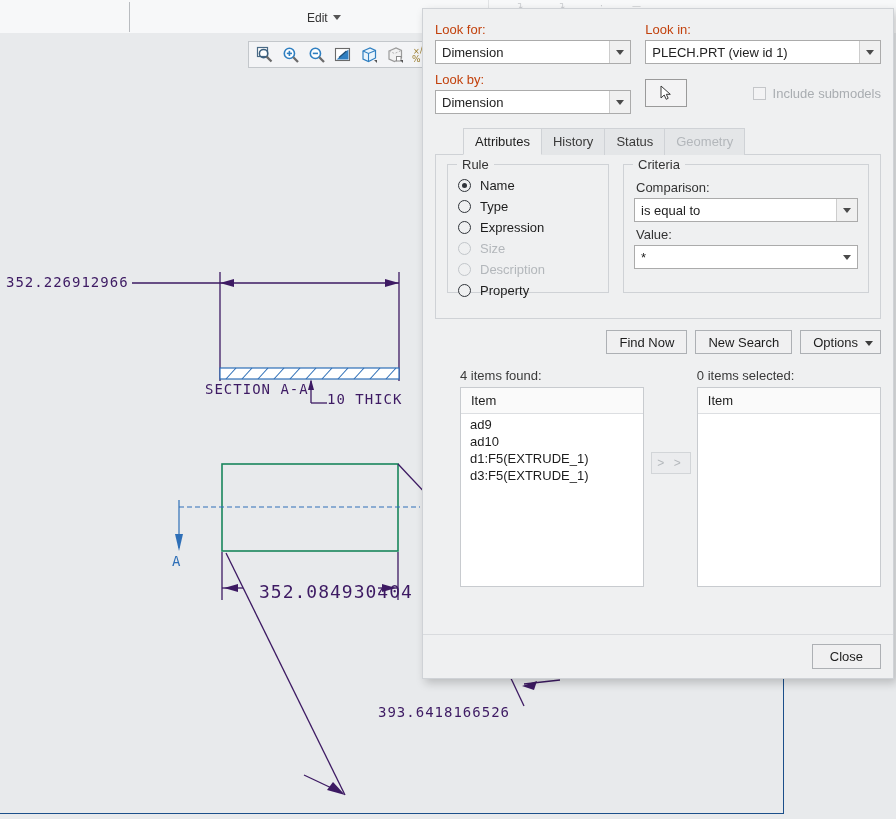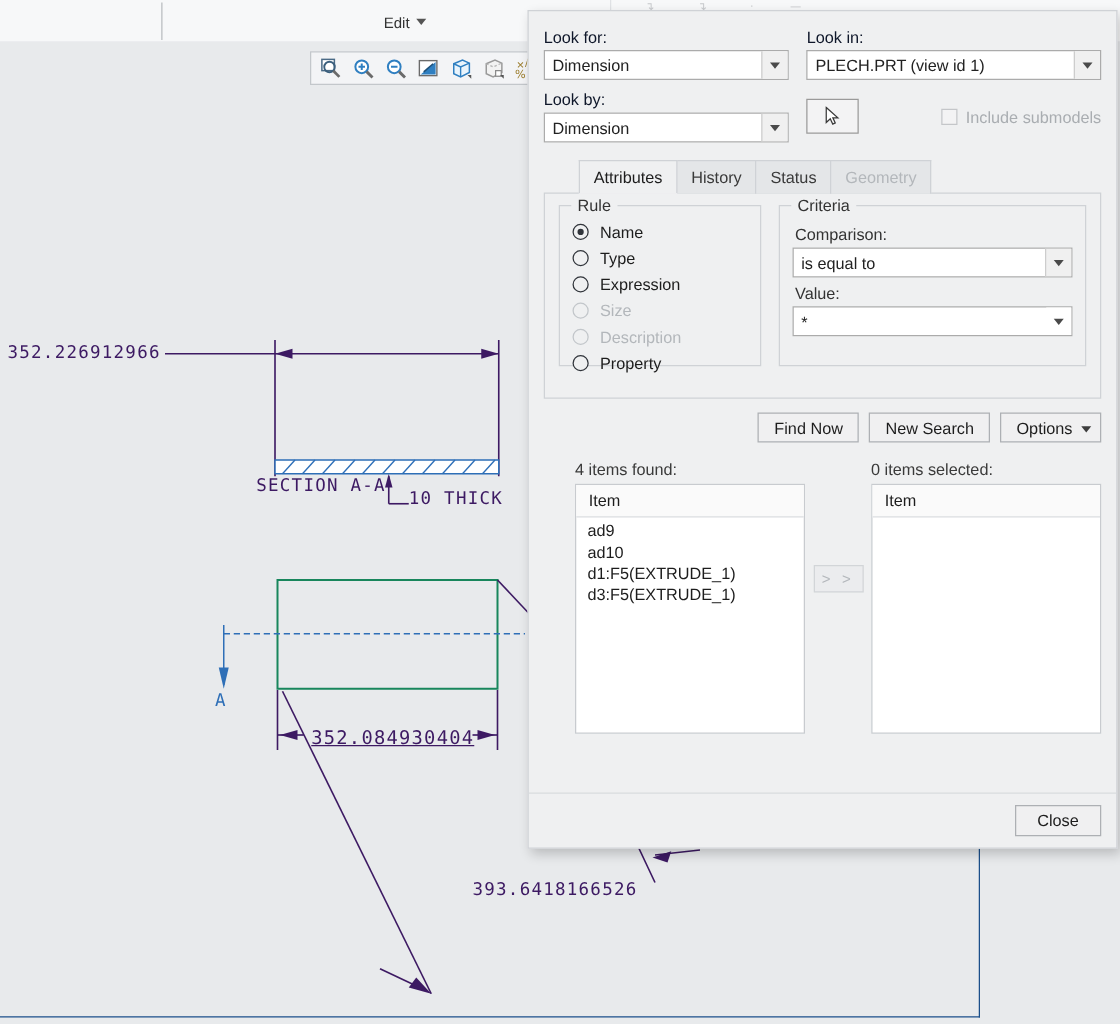--- a/index.html
+++ b/index.html
@@ -38,21 +38,21 @@
   }
   .dlg-title{height:26px;background:#e0e1e3;display:flex;align-items:center;justify-content:center;position:relative;}
   .dlg-title-text{font-size:13px;color:#6e7479;}
   .dlg-close{position:absolute;right:8px;top:4px;width:20px;height:18px;display:flex;align-items:center;justify-content:center;color:#8b9096;font-size:14px;font-weight:bold;cursor:pointer;}
 
   .dlg-body{padding:13px 12px 0 12px;}
 
   .row{display:flex;}
   .col-l{width:200px;}
   .col-r{width:240px;margin-left:14px;}
-  .fld-label{font-size:13px;color:#0f172a;margin-bottom:3px;}
+  .fld-label{font-size:13px;color:#c2410c;margin-bottom:3px;}
 
   .combo{position:relative;height:24px;background:#fff;border:1px solid #ababab;box-sizing:border-box;display:flex;align-items:center;}
   .combo .val{padding-left:6px;font-size:13px;color:#222;flex:1;overflow:hidden;white-space:nowrap;}
   .combo .arrowbox{width:20px;height:22px;border-left:1px solid #cdcdcd;background:#f0f0f0;display:flex;align-items:center;justify-content:center;}
   .combo .arrowbox i{border-left:4px solid transparent;border-right:4px solid transparent;border-top:5px solid #4a4a4a;display:block;}
   .combo.plain .arrowbox{background:#fff;border-left:none;}
 
   .picker-btn{width:42px;height:28px;border:1px solid #9a9a9a;background:#f3f3f4;display:flex;align-items:center;justify-content:center;box-sizing:border-box;}
   .chk-row{display:flex;align-items:center;margin-left:auto;}
   .chkbox{width:13px;height:13px;border:1px solid #c4c6c9;background:#f3f3f4;box-sizing:border-box;}
@@ -232,21 +232,21 @@
 
       <line x1="508" y1="672" x2="524" y2="706"></line>
       <line x1="524" y1="684" x2="560" y2="680"></line>
       <path d="M522,686 L537,681 L534,690 Z" fill="#3d1a63" stroke="none"></path>
     </g>
   </svg>
 
   <div class="cadtext" style="left:6px;top:274px;font-size:14px;">352.226912966</div>
   <div class="cadtext" style="left:205px;top:381px;font-size:14px;">SECTION A-A</div>
   <div class="cadtext" style="left:327px;top:391px;font-size:14px;">10 THICK</div>
-  <div class="cadtext" style="left:249px;top:581px;font-size:15px;text-decoration:underline;">352.084930404</div>
+  <div class="cadtext" style="left:259px;top:581px;font-size:18px;">352.084930404</div>
   <div class="cadtext" style="left:172px;top:553px;font-size:14px;color:#2e6fb7;">A</div>
   <div class="cadtext" style="left:378px;top:704px;font-size:14px;">393.6418166526</div>
 </div>
 
 <div id="search-dialog">
 
 
   <div class="dlg-body">
 
     <div class="row">

